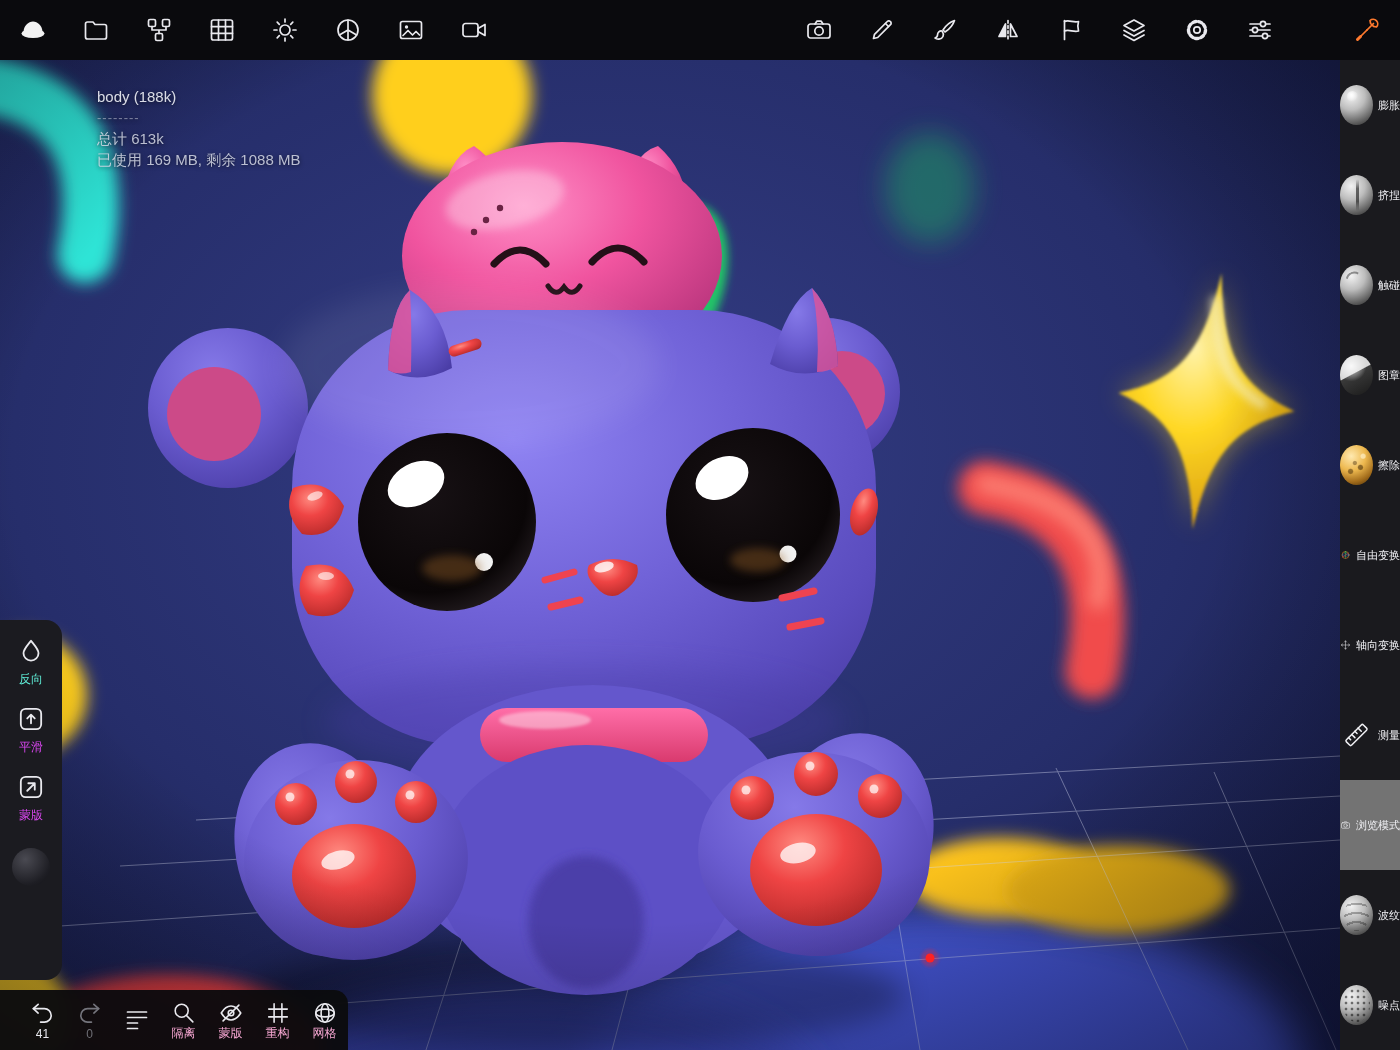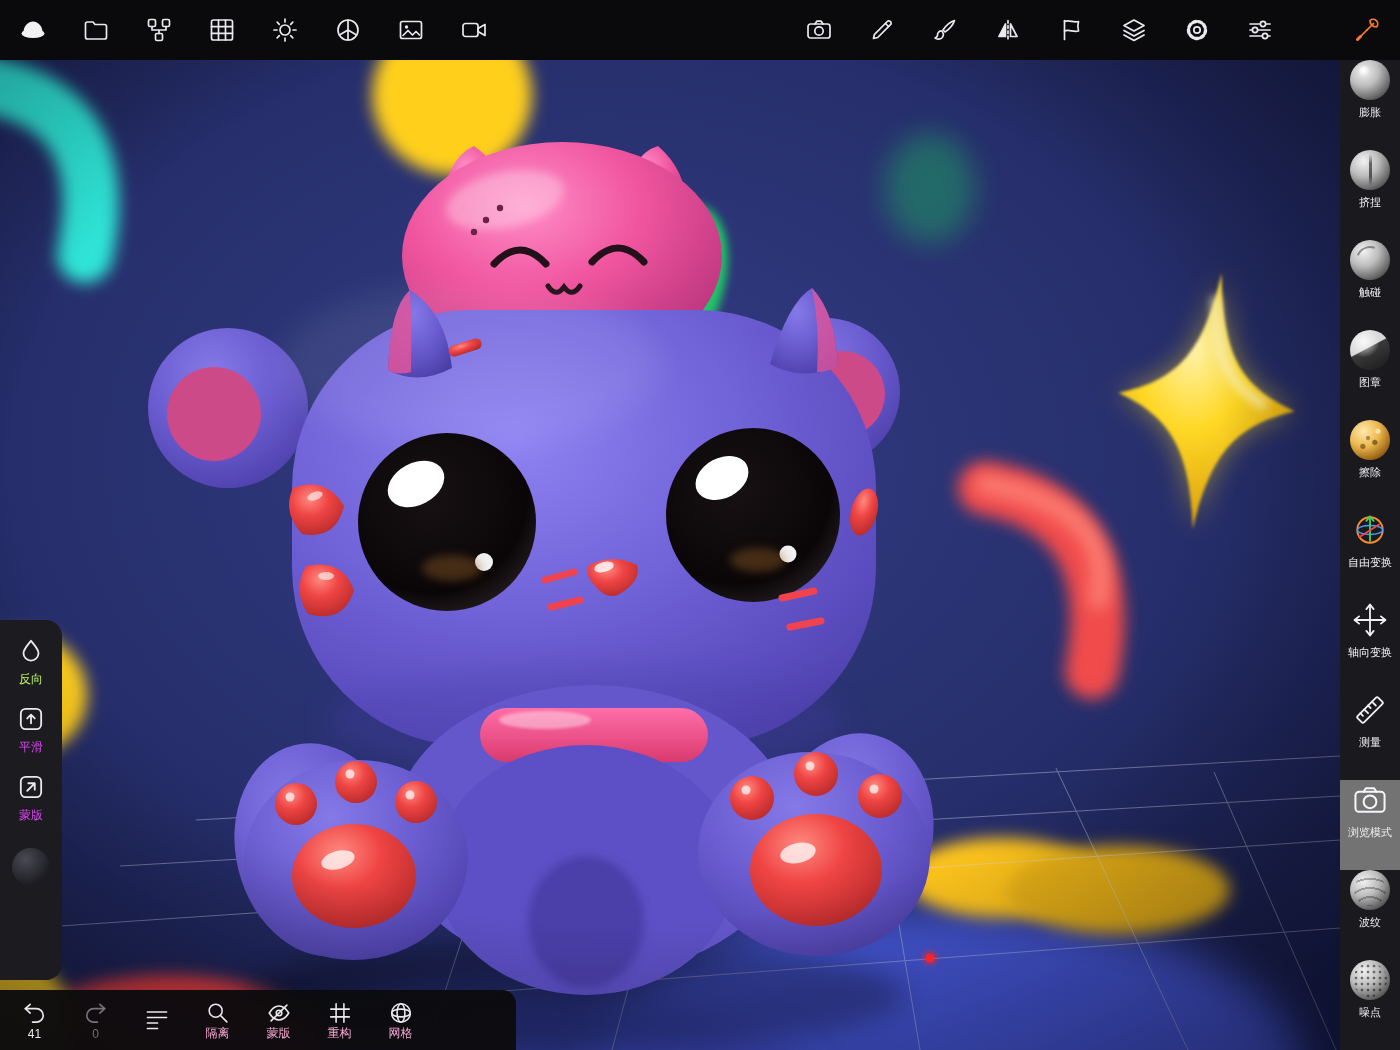--- a/index.html
+++ b/index.html
@@ -24,42 +24,42 @@
 
 .viewcube{position:absolute;left:1222px;top:42px;width:86px;height:82px;cursor:pointer;z-index:6}
 .vc-top{position:absolute;left:16px;top:2px;width:56px;height:13px;background:linear-gradient(#ffe14a,#f0b90e);transform:skewX(-38deg);border-radius:2px}
 .vc-left{position:absolute;left:0;top:15px;width:22px;height:58px;background:linear-gradient(100deg,#2ec24e,#1d9638);transform:skewY(-14deg);border-radius:3px;display:flex;align-items:center;justify-content:center}
 .vc-left span{transform:rotate(-90deg);font-size:8px;color:#eafbe8;font-weight:bold}
 .vc-front{position:absolute;left:21px;top:11px;width:58px;height:62px;background:linear-gradient(145deg,#ff6a4a,#e63322 60%,#c52615);border-radius:8px;display:flex;align-items:center;justify-content:center;box-shadow:0 2px 8px rgba(0,0,0,.35)}
 .vc-front span{font-size:13px;font-weight:bold;color:#3c0e06}
 
 
 .right-toolbar{position:absolute;top:60px;right:0;width:60px;height:990px;background:#1a1a1e;display:flex;flex-direction:column;z-index:35}
-.rt-item{flex:1;display:flex;flex-direction:column;align-items:center;justify-content:flex-start;gap:5px;cursor:pointer}
+.rt-item{flex:1;display:flex;align-items:center;justify-content:flex-start;gap:5px;cursor:pointer}
 .rt-item.selected{background:#737373}
 .rt-label{font-size:11px;color:#f0f0f4;white-space:nowrap}
 .ball{width:40px;height:40px;border-radius:50%;position:relative;background:radial-gradient(circle at 34% 28%,#f2f2f2,#bdbdbd 38%,#707070 68%,#2c2c2c 94%)}
 .b-bump::after{content:"";position:absolute;left:22%;top:16%;width:11px;height:11px;border-radius:50%;background:radial-gradient(circle at 40% 35%,#fff,rgba(255,255,255,0) 72%)}
 .b-crease::after{content:"";position:absolute;left:47%;top:10%;width:3px;height:80%;border-radius:3px;background:linear-gradient(rgba(0,0,0,0),rgba(0,0,0,.55) 30%,rgba(0,0,0,.55) 70%,rgba(0,0,0,0))}
 .b-rings::after{content:"";position:absolute;inset:6px;border-radius:50%;border:2px solid transparent;border-top-color:rgba(0,0,0,.38);transform:rotate(-24deg)}
 .b-stamp{background:radial-gradient(circle at 34% 28%,rgba(255,255,255,.85),rgba(255,255,255,0) 42%),linear-gradient(152deg,#d8d8d8 44%,#3a3a3a 46%,#1a1a1a)}
 .b-gold{background:radial-gradient(circle at 34% 28%,#ffe9b0,#edb84e 40%,#a06a1a 72%,#452c08 96%)}
 .b-gold::after{content:"";position:absolute;inset:0;border-radius:50%;background:radial-gradient(circle at 62% 56%,rgba(58,35,6,.55) 2px,transparent 3.2px),radial-gradient(circle at 32% 66%,rgba(58,35,6,.5) 2px,transparent 3.2px),radial-gradient(circle at 70% 28%,rgba(255,242,205,.65) 2px,transparent 3.2px),radial-gradient(circle at 45% 45%,rgba(58,35,6,.4) 1.6px,transparent 2.6px)}
 .b-wave::after{content:"";position:absolute;inset:4px;border-radius:50%;background:repeating-radial-gradient(circle at 50% 125%,transparent 0 7px,rgba(0,0,0,.28) 7px 9px)}
 .b-dots::after{content:"";position:absolute;inset:3px;border-radius:50%;background-image:radial-gradient(rgba(0,0,0,.5) 1.1px,transparent 1.7px);background-size:6px 6px}
 
 
 .left-panel{position:absolute;left:0;top:620px;width:62px;height:360px;background:#1b1b20;border-radius:0 16px 16px 0;z-index:35;display:flex;flex-direction:column;align-items:center;padding:16px 0;gap:16px}
 .lp-item{display:flex;flex-direction:column;align-items:center;gap:5px;cursor:pointer}
 .lp-label{font-size:12px;color:#d946ef}
-.lp-item.muted .lp-label{color:#bef264}
+.lp-item.muted .lp-label{color:#5eead4}
 .matball{width:38px;height:38px;border-radius:50%;background:radial-gradient(circle at 35% 30%,#4a4a52,#1e1e24 68%,#111115);margin-top:8px;cursor:pointer}
 
 
-.bottom-bar{position:absolute;left:0;bottom:0;width:516px;height:60px;background:rgba(11,11,14,.96);border-top-right-radius:14px;display:flex;align-items:center;padding-left:4px;z-index:35}
+.bottom-bar{position:absolute;left:0;bottom:0;width:348px;height:60px;background:rgba(11,11,14,.96);border-top-right-radius:14px;display:flex;align-items:center;padding-left:19px;z-index:35}
 .bb-item{width:61px;display:flex;flex-direction:column;align-items:center;justify-content:center;gap:1px;cursor:pointer}
 .bb-count{font-size:12px;color:#e8e8ee;line-height:12px}
 .bb-count.dim{color:#6f6f76}
 .bb-label{font-size:12px;color:#f9a8d4;line-height:13px}
 svg.ic.dim{stroke:#74747c}
 </style>
 </head>
 <body>
 
 <div class="stage">
@@ -367,20 +367,26 @@
         <circle cx="810" cy="706" r="4.5" fill="#fff" opacity=".7"></circle>
         <circle cx="874" cy="729" r="4.5" fill="#fff" opacity=".7"></circle>
 
       <rect width="1340" height="990" fill="url(#vigG)"></rect>
 
       <circle cx="930" cy="898" r="9" fill="#ff2222" opacity=".3" filter="url(#b2)"></circle>
       <circle cx="930" cy="898" r="4.5" fill="#ff2222"></circle>
     </svg>
 
     
+    <div class="stats">
+      <div>body (188k)</div>
+      <div class="dashes">--------</div>
+      <div class="sub">总计 613k</div>
+      <div class="sub">已使用 169 MB, 剩余 1088 MB</div>
+    </div>
 
     
   </div>
 
   <div class="right-toolbar">
     <div class="rt-item">
       <div class="ball b-bump"></div>
       <div class="rt-label">膨胀</div>
     </div>
     <div class="rt-item">

